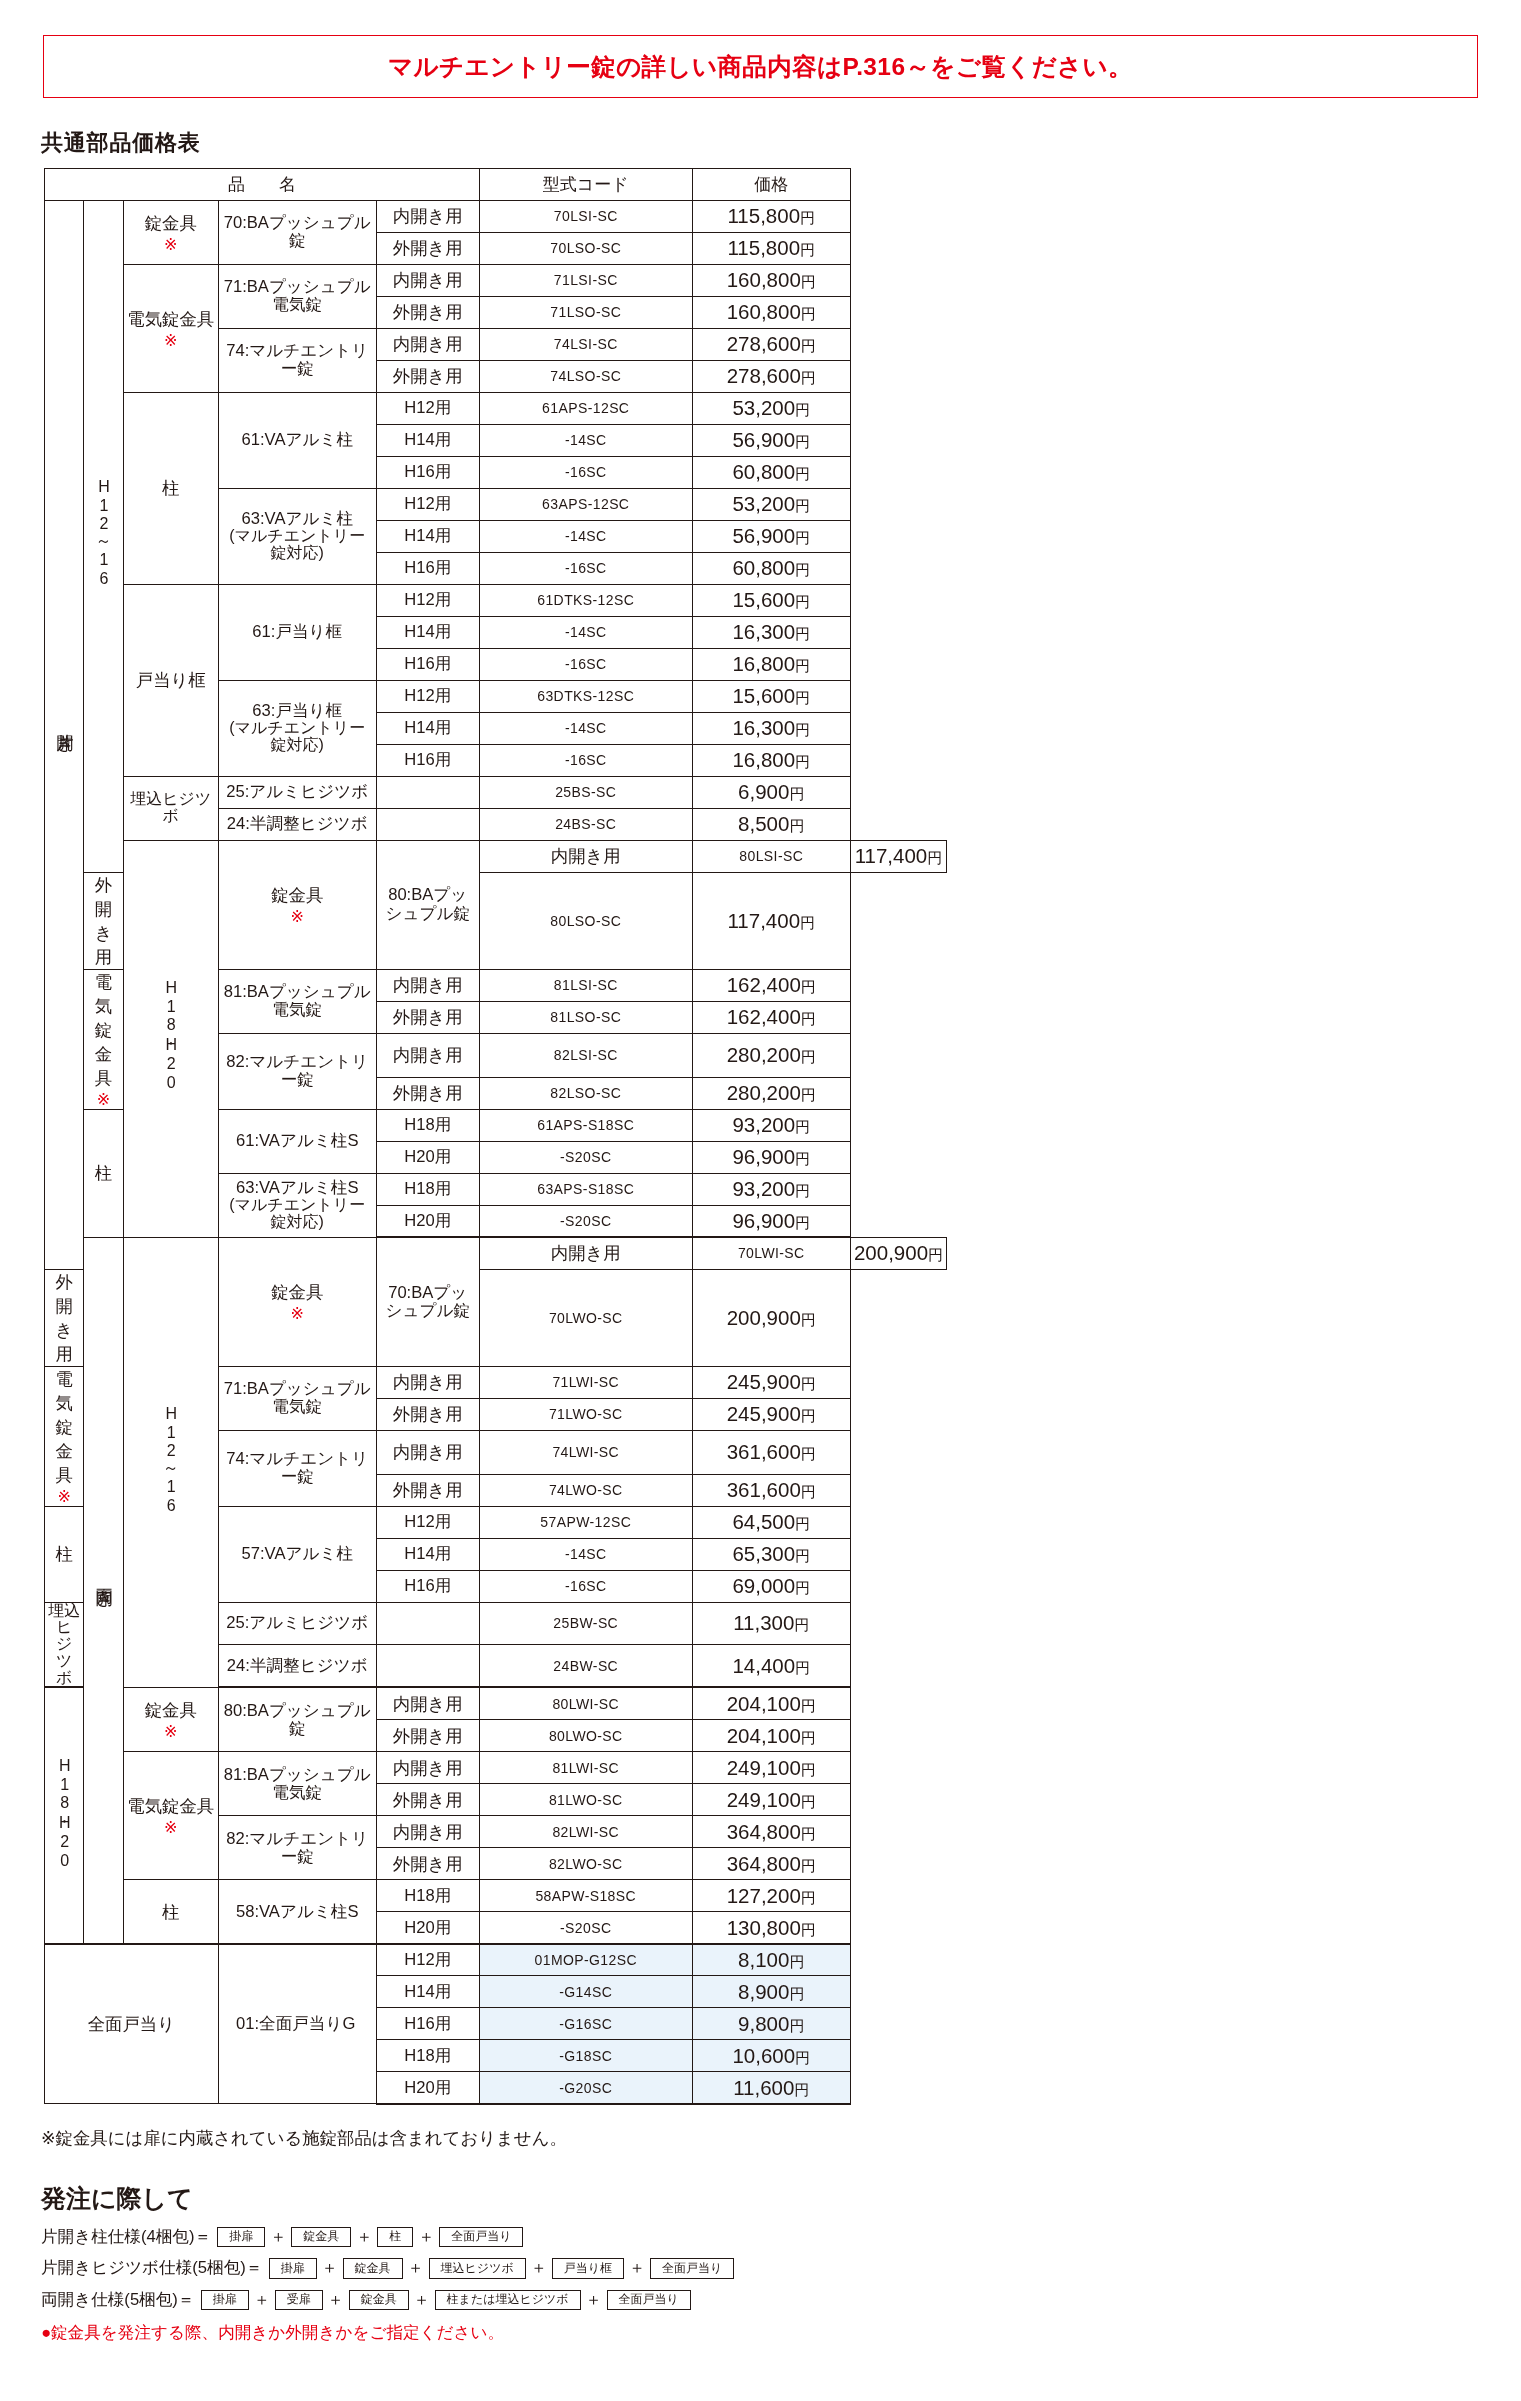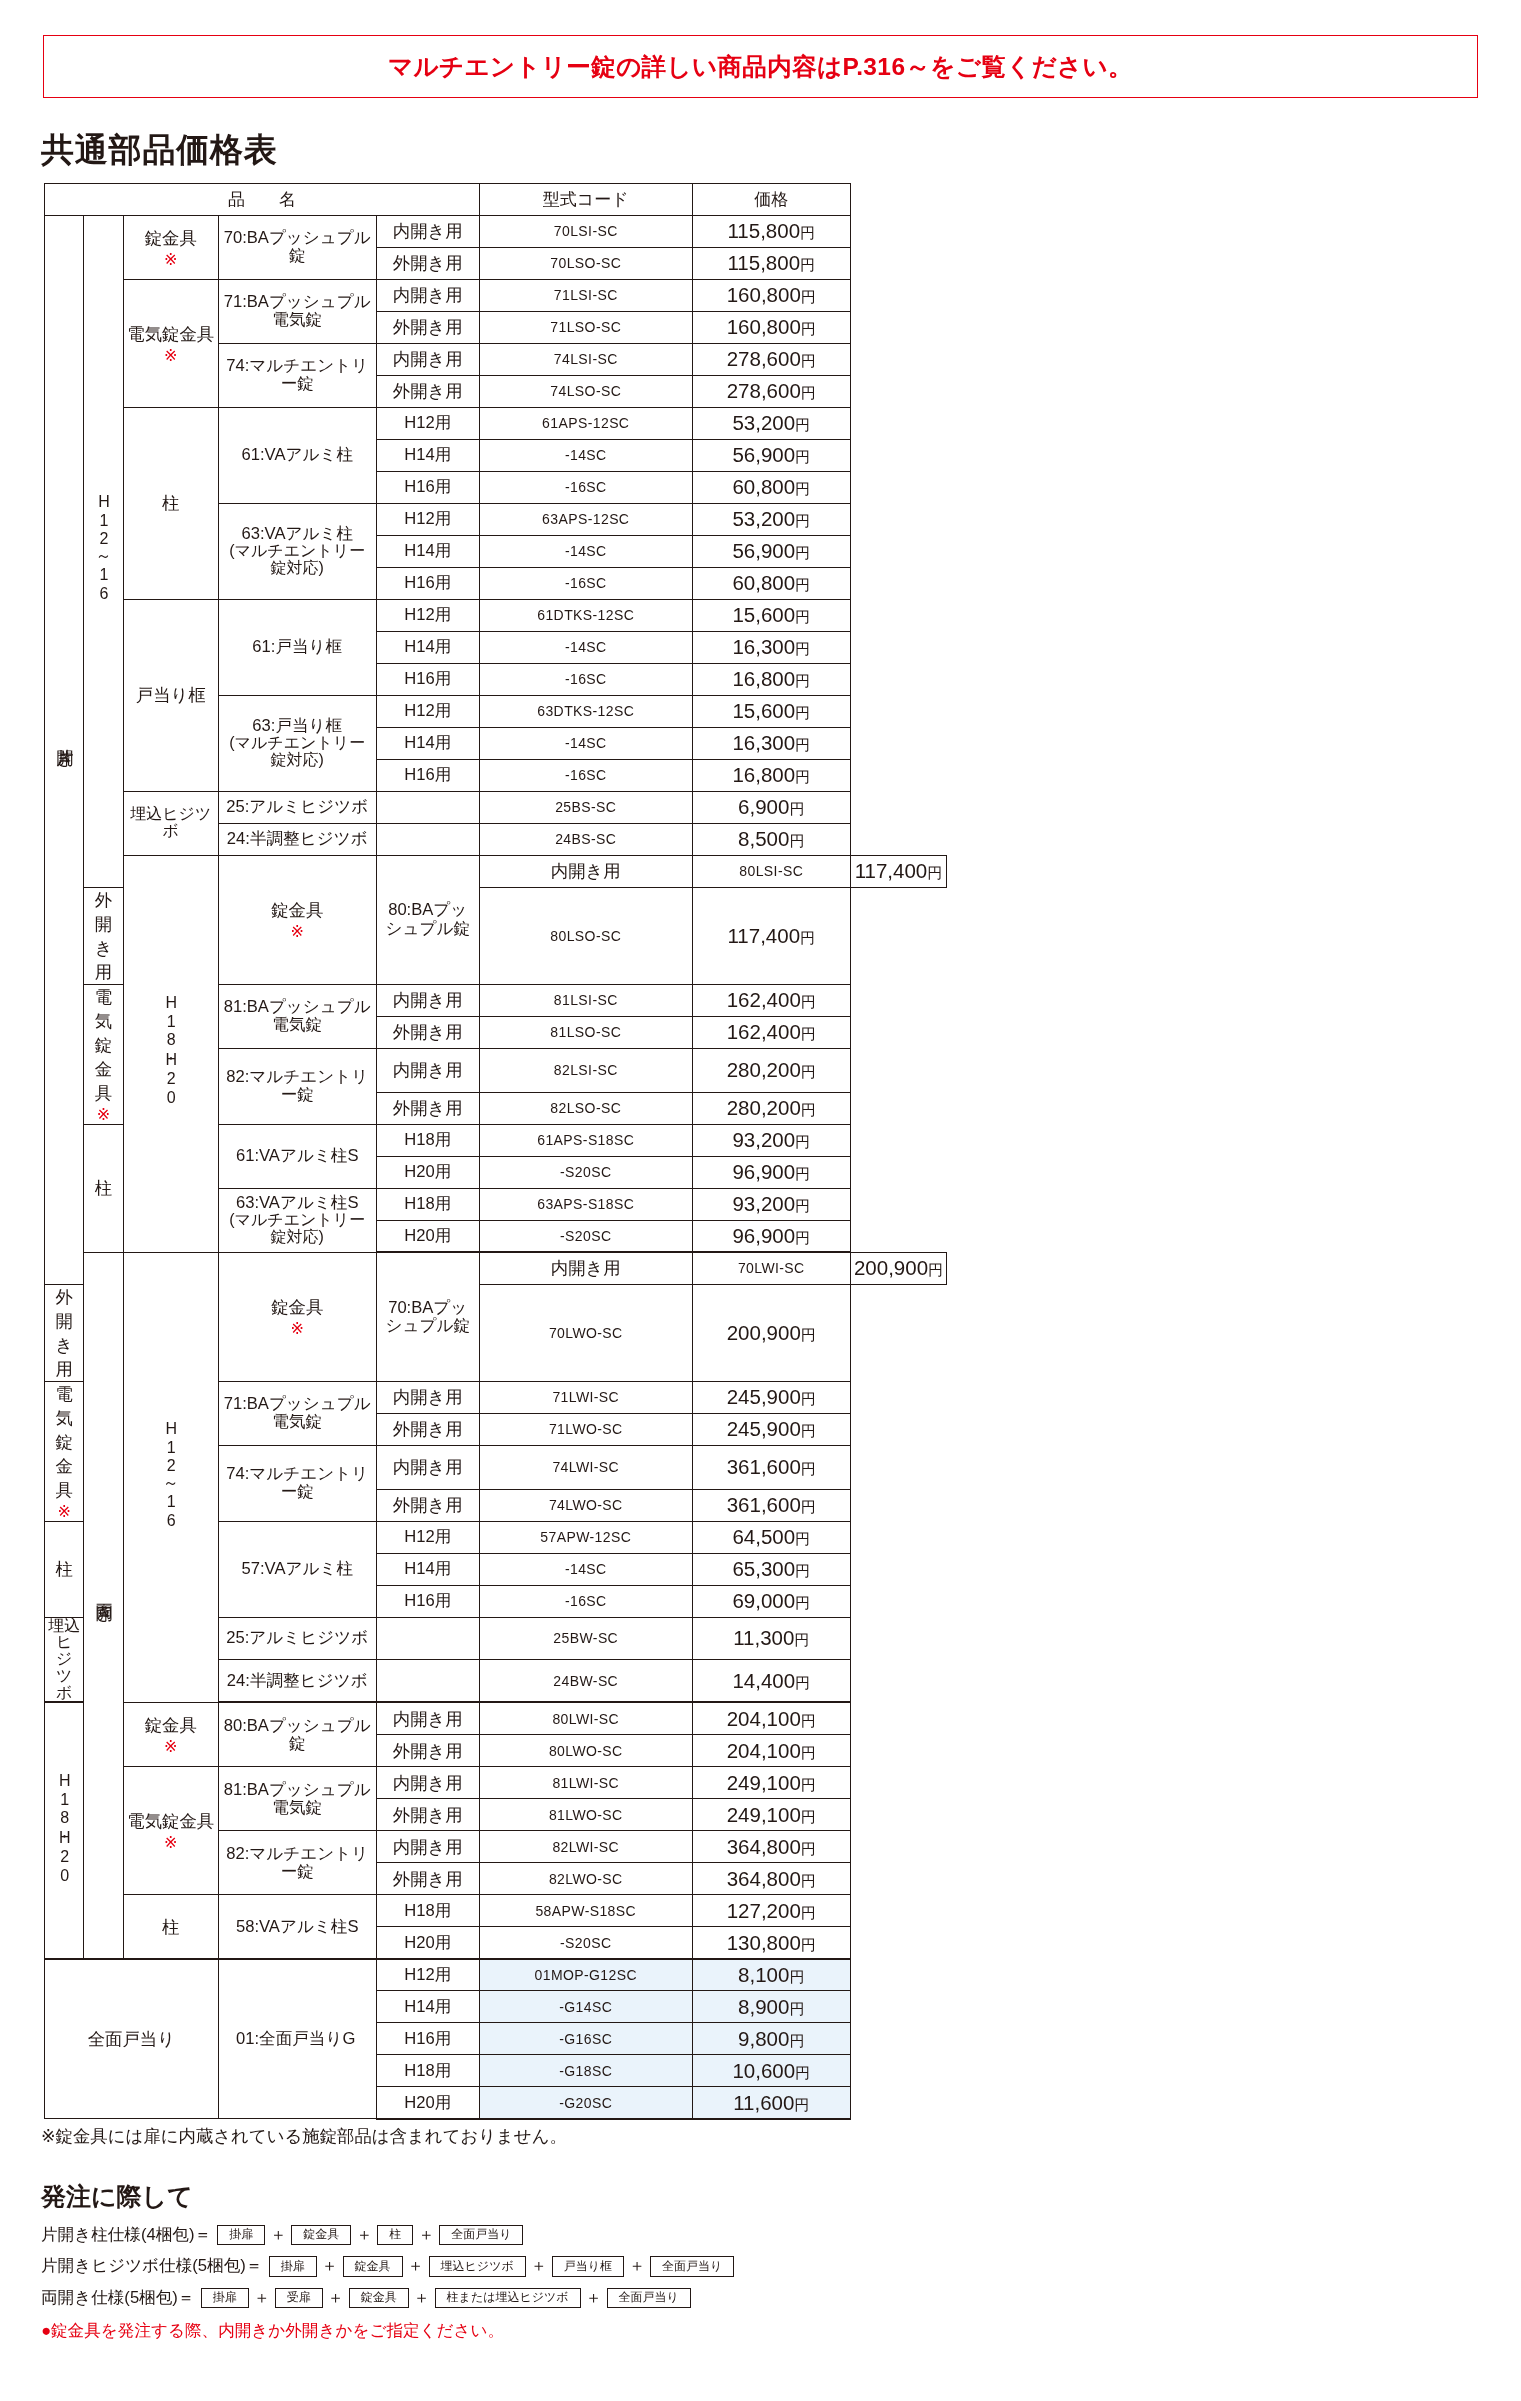--- a/index.html
+++ b/index.html
@@ -24,21 +24,21 @@
   .notice span {
     color: #e60012;
     font-size: 24.5px;
     font-weight: bold;
     letter-spacing: 0.4px;
   }
 
   
   h2.section-title {
     margin: 30px 0 9.5px 41px;
-    font-size: 33px;
+    font-size: 22px;
     font-weight: bold;
     letter-spacing: 0.8px;
   }
 
   
   table.price {
     border-collapse: collapse;
     margin-left: 44px;
     font-size: 17.4px;
     table-layout: fixed;
@@ -77,21 +77,21 @@
   .nm.c { text-align: center; padding-left: 0; }
   .tiny { font-size: 16px; display:block; line-height: 1.05; }
   .star { color: #e60012; font-size: 16px; display:block; }
   .thick-top { border-top: 2.4px solid #231815 !important; }
   .thick-bottom { border-bottom: 2.4px solid #231815 !important; }
   .blue { background: #eaf3fb !important; }
   .hcell { font-size: 16.6px; }
 
   
   .footnote {
-    margin: 4px 0 0 41px;
+    margin: 21px 0 0 41px;
     font-size: 17.4px;
   }
 
   
   h3.order-title {
     margin: 32px 0 11px 41px;
     font-size: 25px;
     font-weight: bold;
   }
   .order-line {

